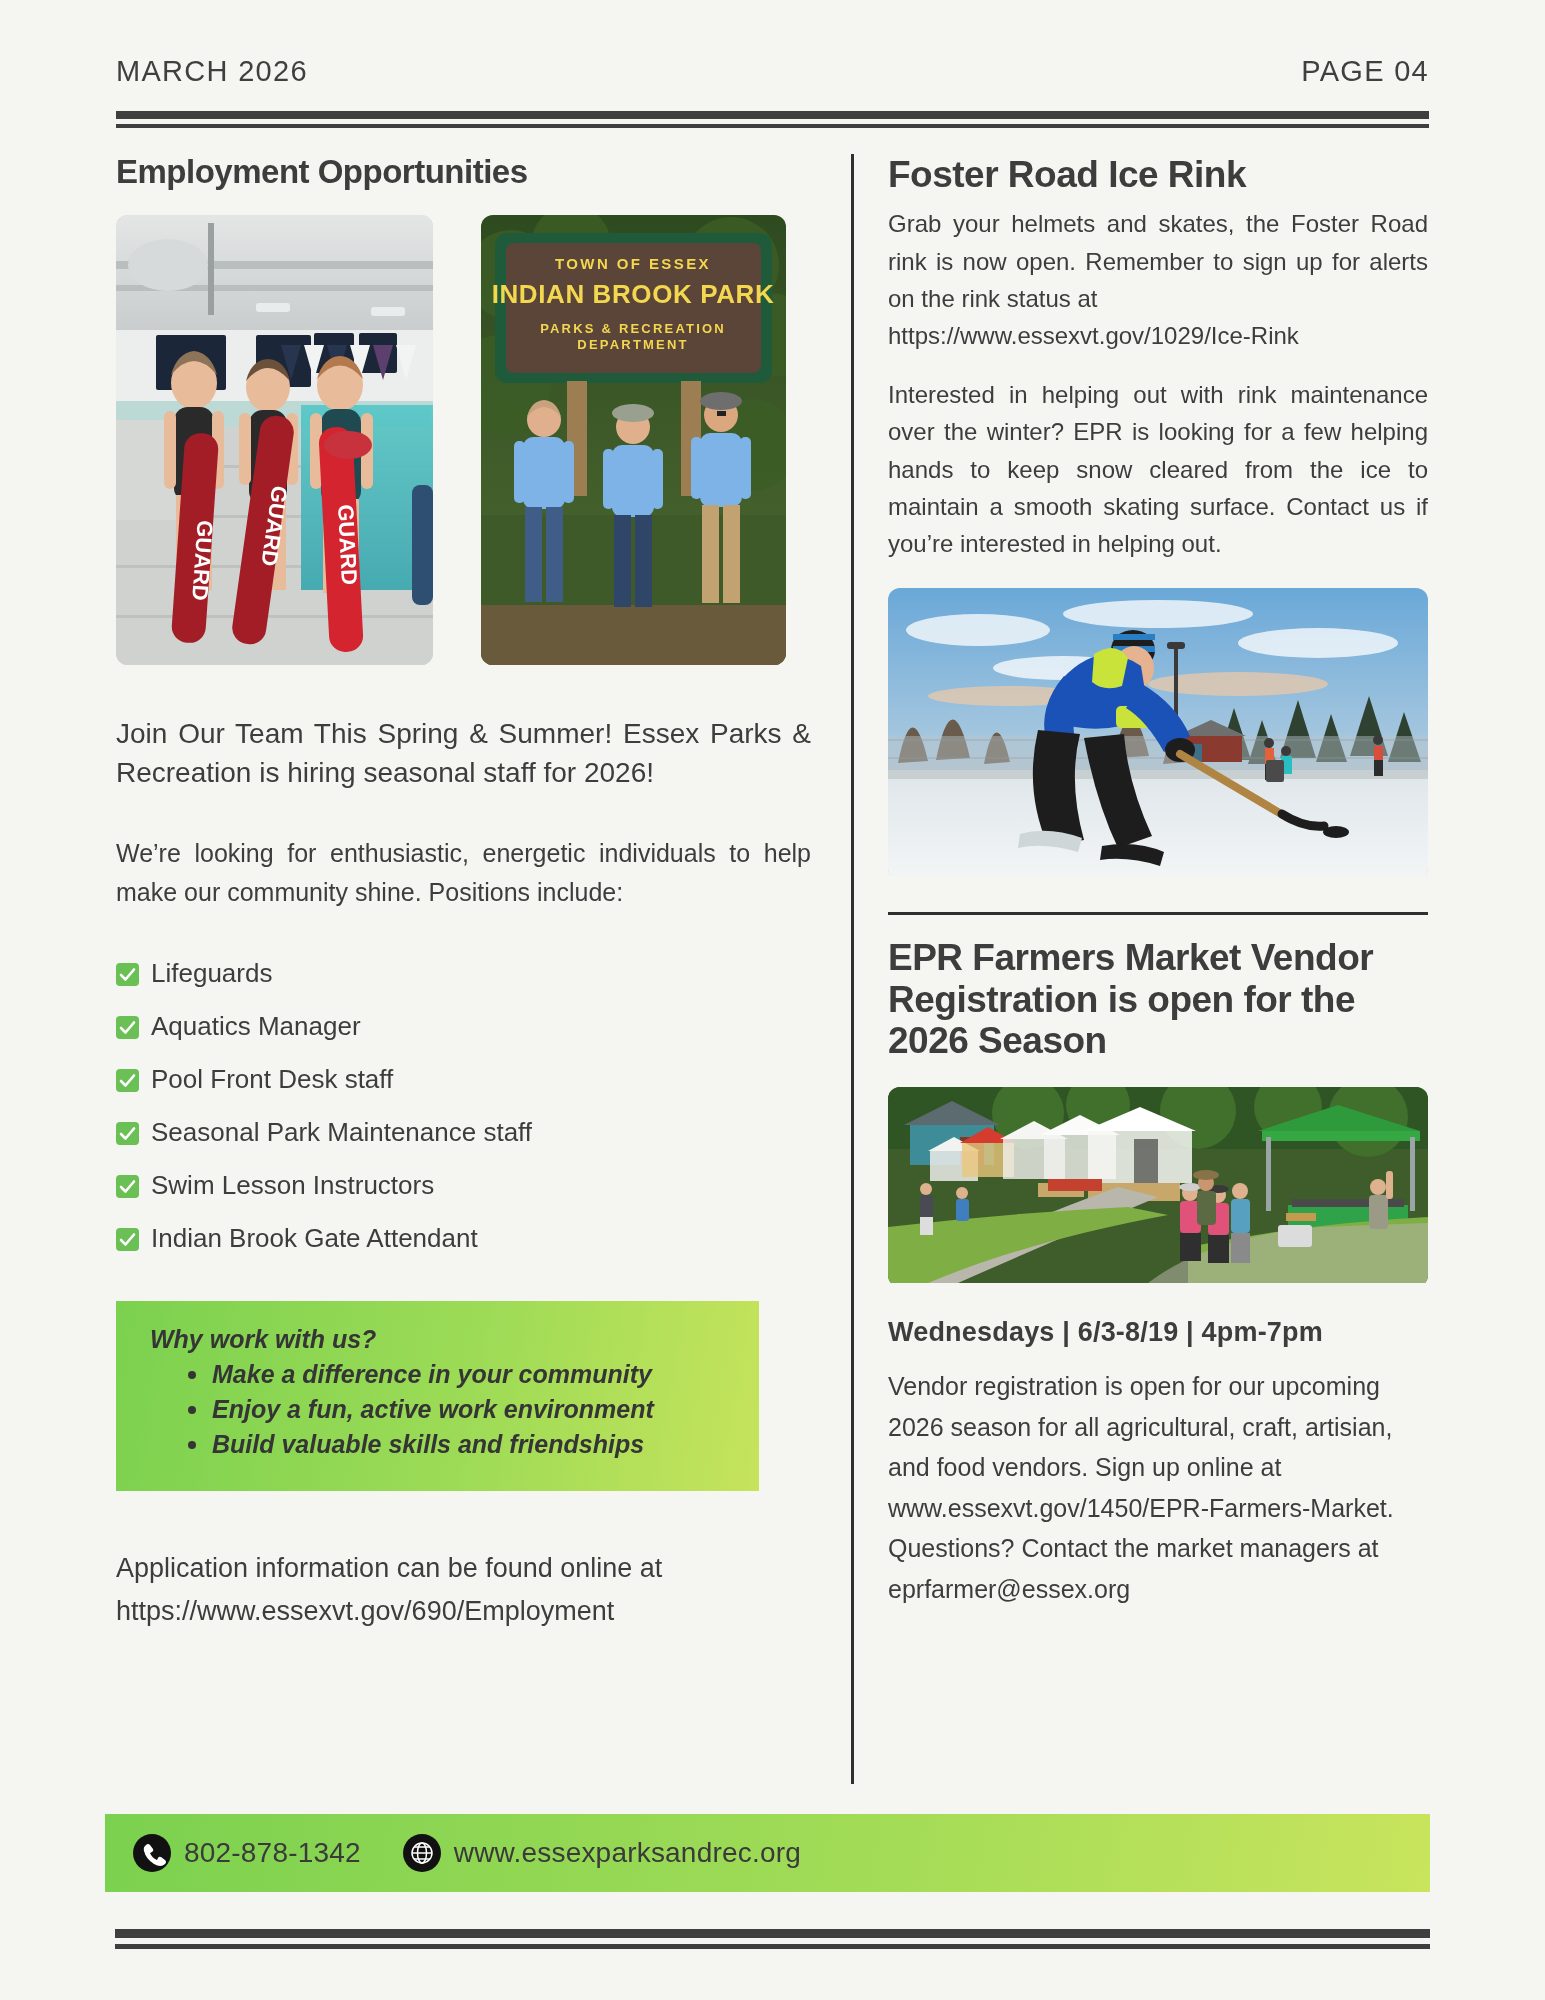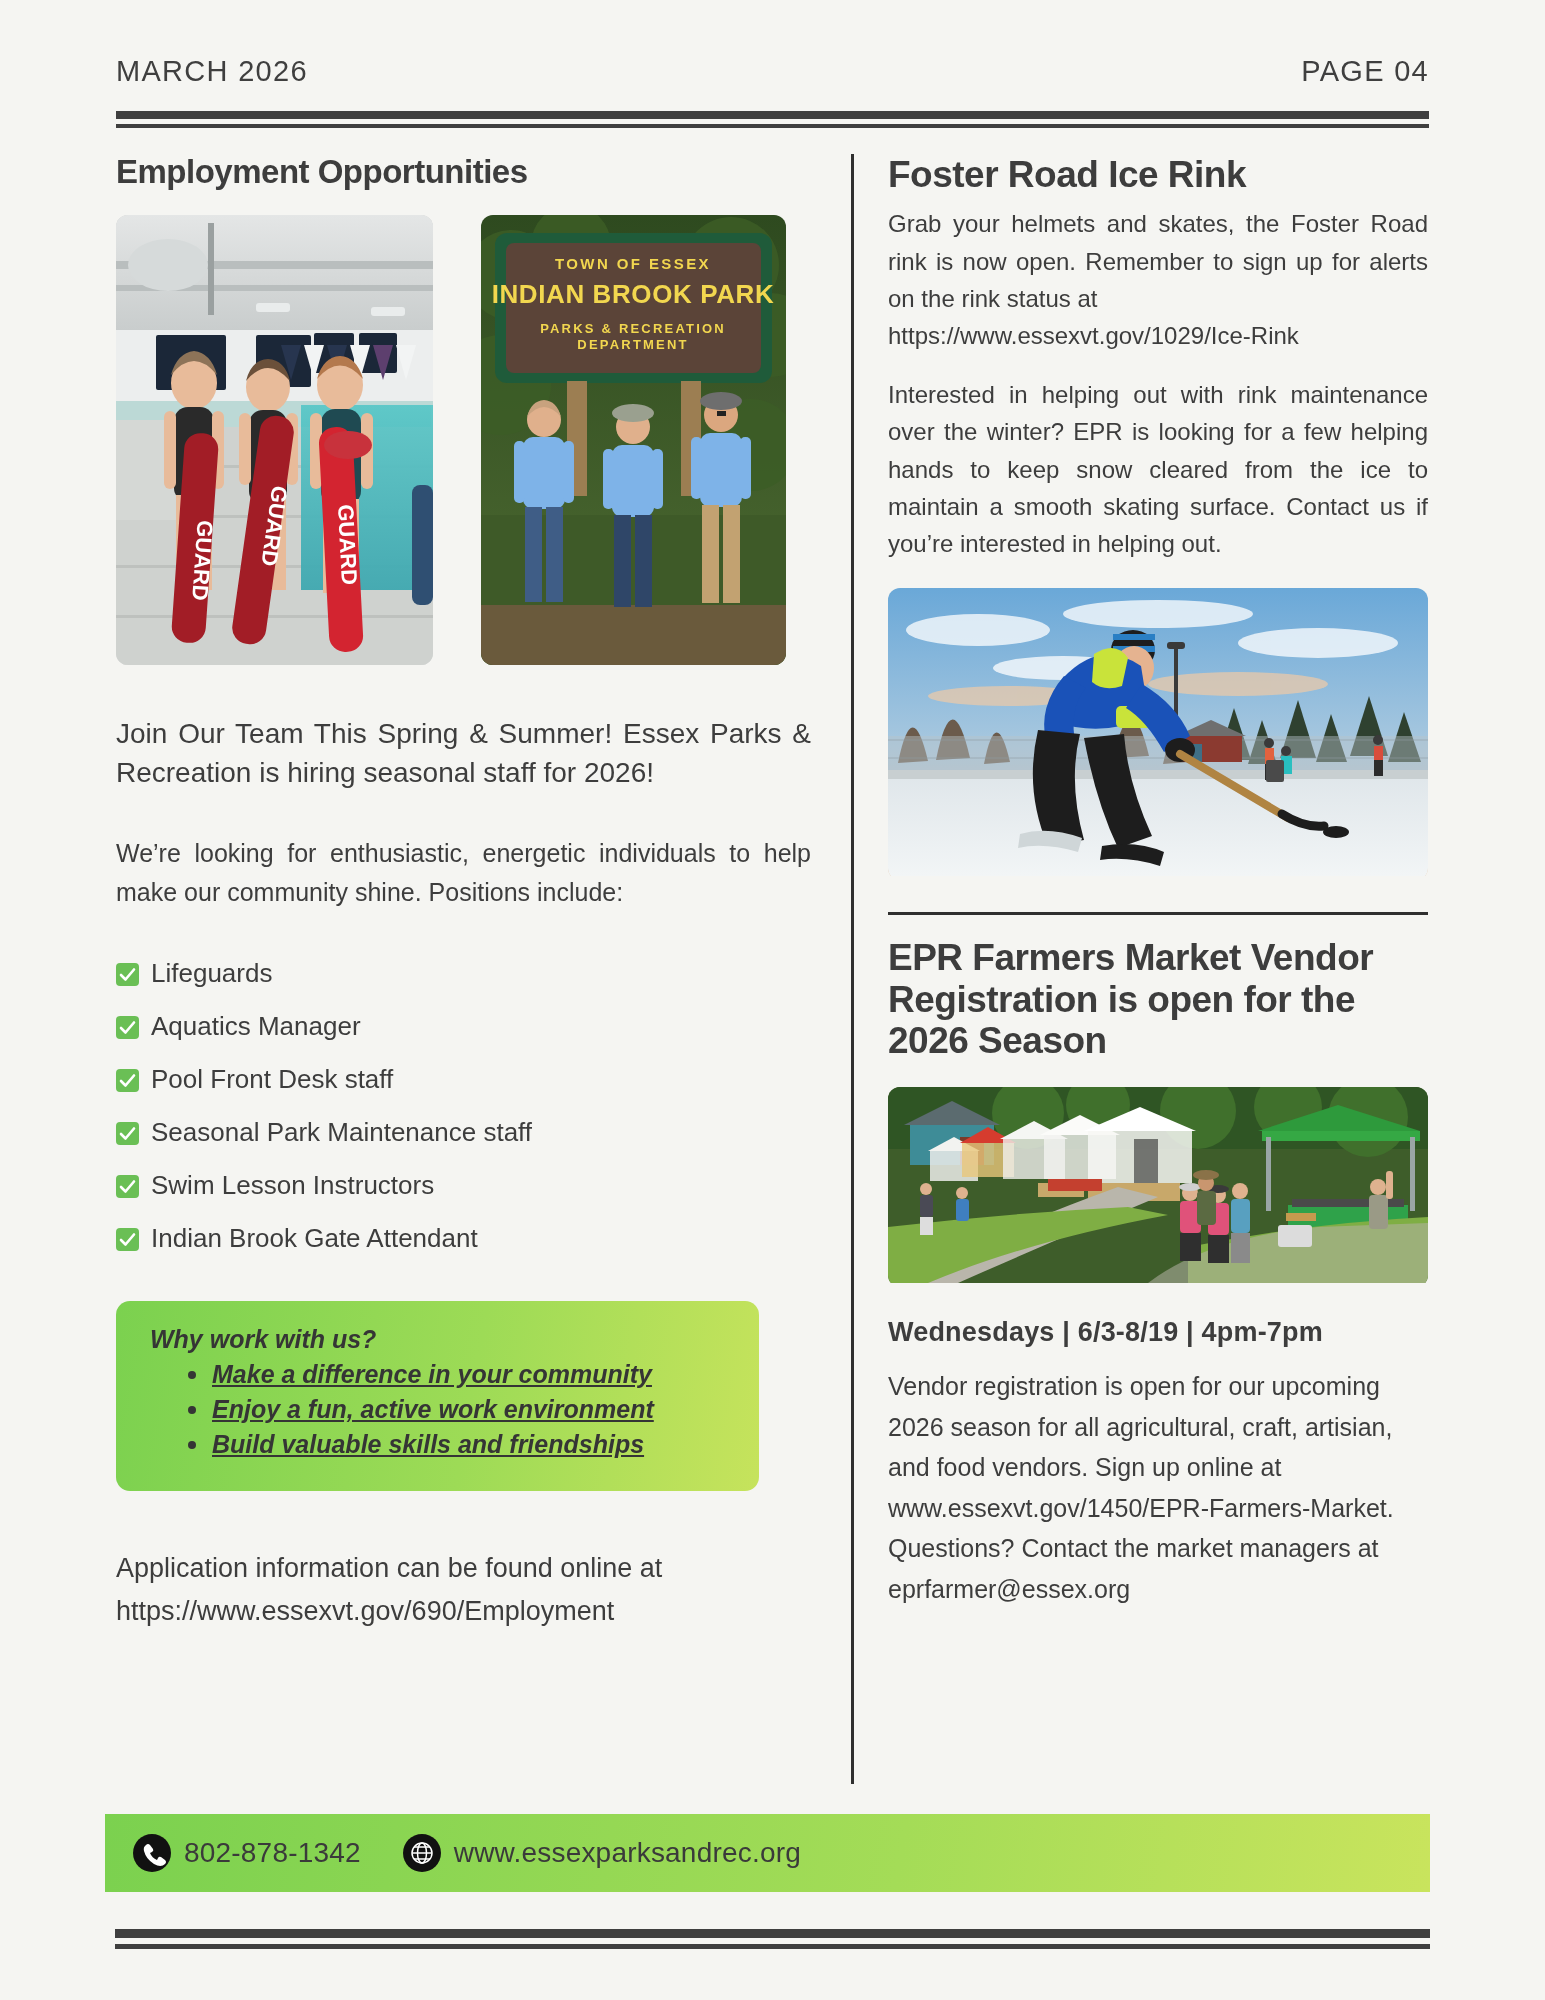--- a/index.html
+++ b/index.html
@@ -129,21 +129,20 @@
     top: 1px;
   }
   .check-box svg { display: block; }
 
   
   .callout {
     margin-top: 50px;
     background: linear-gradient(100deg, #7bd14f 0%, #9ddb56 55%, #c6e35c 100%);
     padding: 24px 30px 26px 34px;
     width: 643px;
-    border-radius: 14px;
   }
   .callout-title {
     font-size: 25px;
     font-weight: 700;
     font-style: italic;
     color: #353535;
     margin-bottom: 6px;
   }
   .callout ul {
     list-style: none;
@@ -151,21 +150,20 @@
   }
   .callout li {
     font-size: 25px;
     font-weight: 700;
     font-style: italic;
     color: #353535;
     line-height: 1.16;
     margin-bottom: 6px;
     position: relative;
     padding-left: 30px;
-    text-decoration: underline;
   }
   .callout li::before {
     content: "";
     position: absolute;
     left: 6px;
     top: 11px;
     width: 8px;
     height: 8px;
     border-radius: 50%;
     background: #353535;

